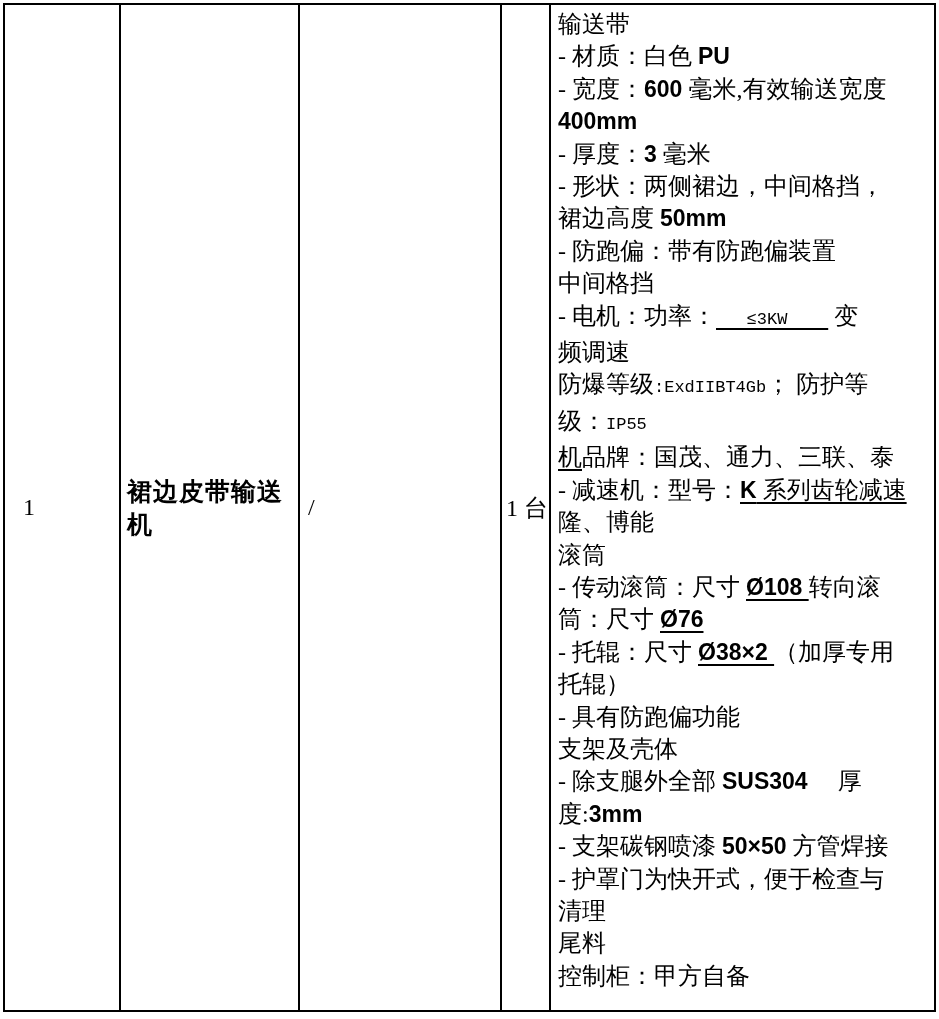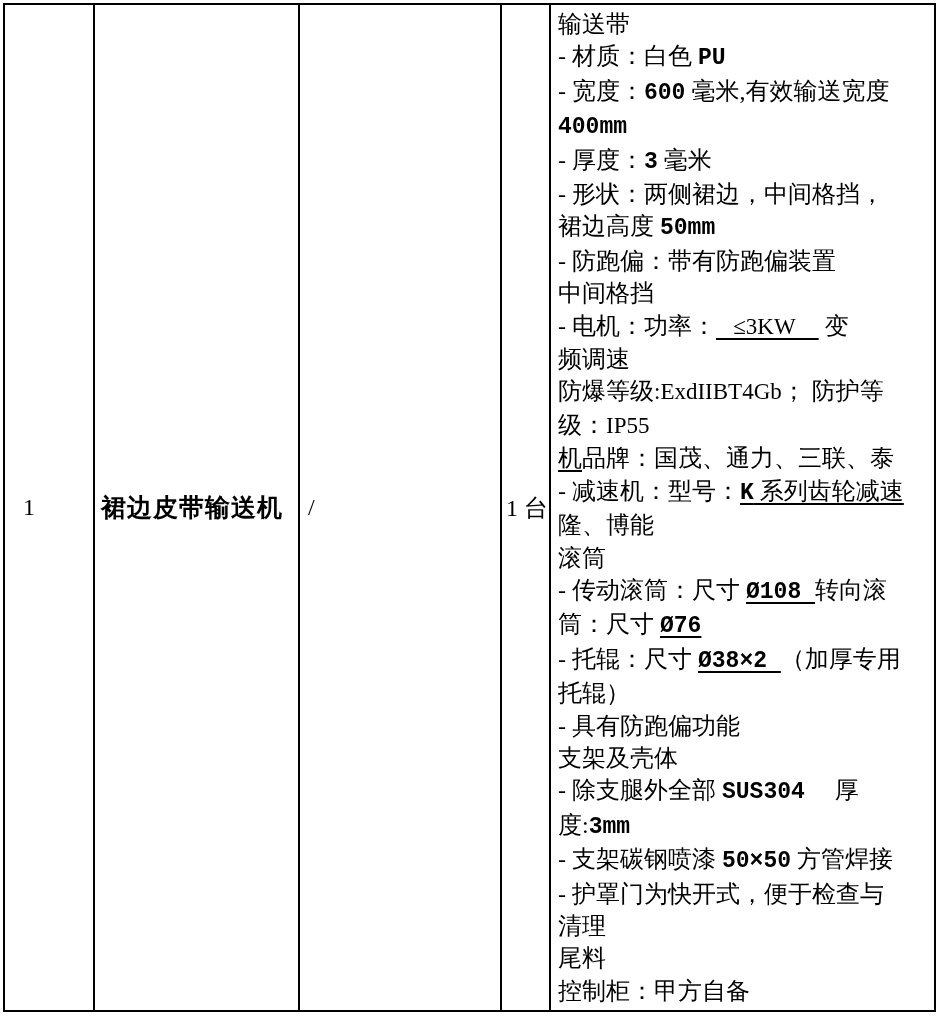--- a/index.html
+++ b/index.html
@@ -11,27 +11,27 @@
   }
   .tbl{
     position:absolute;left:3px;top:3px;width:933px;height:1009px;
     display:grid;grid-template-columns:88px 205px 178px 73px 1fr;
     border:2px solid #000;box-sizing:border-box;background:#fff;
   }
   .cell{border-left:2px solid #000;box-sizing:border-box;overflow:hidden;}
   .cell.first{border-left:none;}
   .vmid{display:flex;align-items:center;}
   .c1{padding-left:18px;font-size:24px;}
-  .c2{padding-left:6px;font-size:25px;font-weight:bold;letter-spacing:1px;}
+  .c2{padding-left:6px;font-size:25px;font-weight:bold;letter-spacing:1px;margin-left:26px;}
   .c3{padding-left:8px;font-size:24px;}
   .c4{padding-left:4px;font-size:24px;margin-left:24px;}
   .c5{padding:3px 5px 0 7px;font-size:24px;line-height:32.4px;}
   .spec-line{white-space:pre;}
-  .seg-lat,.seg-latu{font-family:Liberation Mono, monospace;font-weight:bold;font-size:23px;}
-  .seg-mono,.seg-monou{font-family:Liberation Serif, serif;font-size:23px;}
+  .seg-lat,.seg-latu{font-family:Liberation Sans, sans-serif;font-weight:bold;font-size:23px;}
+  .seg-mono,.seg-monou{font-family:Liberation Mono, monospace;font-size:17px;}
   .seg-latu,.seg-cnu,.seg-monou{text-decoration:underline;text-decoration-thickness:2px;text-underline-offset:4px;text-decoration-color:#000;}
 </style>
 </head>
 <body>
 
 <div class="tbl">
   <div class="cell first vmid c1">
     <span>1</span>
   </div>
   <div class="cell vmid c2">

